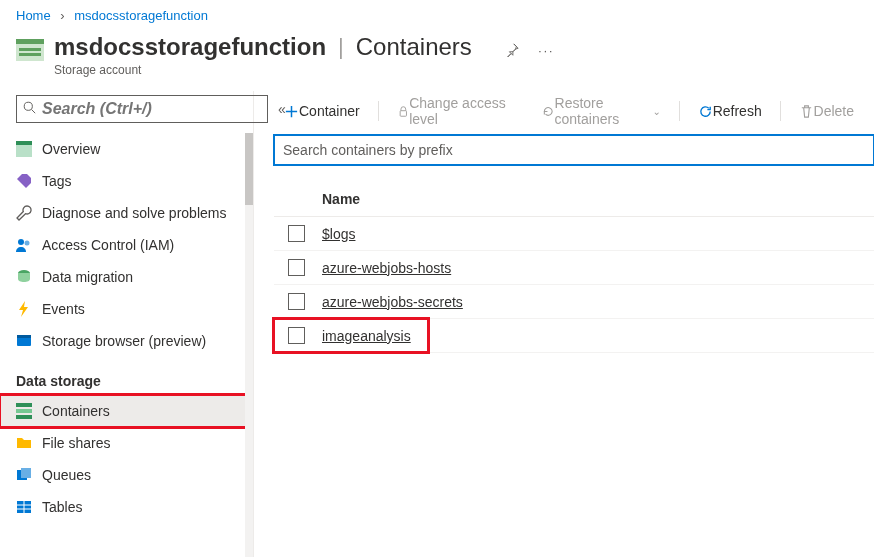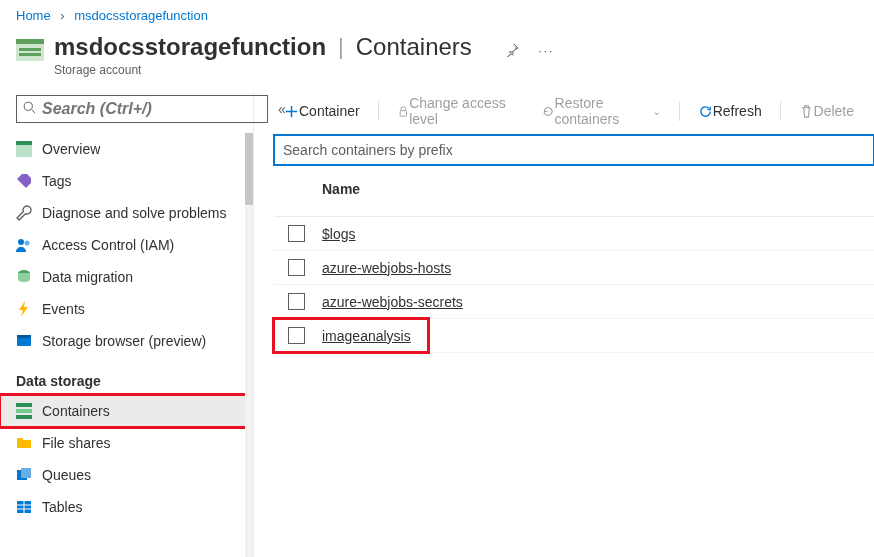--- a/index.html
+++ b/index.html
@@ -44,21 +44,21 @@
   .tb-btn { display:flex; align-items:center; gap:0; height:32px; padding:0 10px; cursor:pointer; font-size:14px; color:#323130; }
   .tb-btn.disabled, .tb-btn.muted { color:#a19f9d; cursor:default; }
   .tb-btn svg { width:15px; height:15px; }
   .tb-sep { width:1px; height:20px; background:#e1dfdd; margin:0 4px; }
 
   .filter-row { margin: 4px 0 10px 20px; }
   .filter-input { width:100%; height:30px; border:1px solid #0078d4; outline:1px solid #0078d4; padding:0 8px; font-size:14px; }
   .filter-input::placeholder { color:#605e5c; }
 
   .table { margin:6px 0 0 20px; }
-  .th-row { display:flex; align-items:flex-start; height:36px; border-bottom:1px solid #edebe9; }
+  .th-row { display:flex; align-items:center; height:36px; border-bottom:1px solid #edebe9; }
   .th-check { width:44px; }
   .th-name { font-weight:600; font-size:14px; padding-left:4px; }
   .tr { display:flex; align-items:center; height:34px; border-bottom:1px solid #f3f2f1; font-size:14px;text-decoration:underline; }
   .tr .cb { width:44px; display:flex; justify-content:center; }
   .cb-box { width:17px; height:17px; border:1px solid #605e5c; background:#fff; cursor:pointer; }
   .tr .nm { padding-left:4px; }
   .tr.hl { position:relative; }
   .tr.hl::after { content:""; position:absolute; left:-2px; top:-2px; right:calc(100% - 156px); bottom:-2px; border:3px solid #e81123; pointer-events:none; }
 </style>
 </head>

